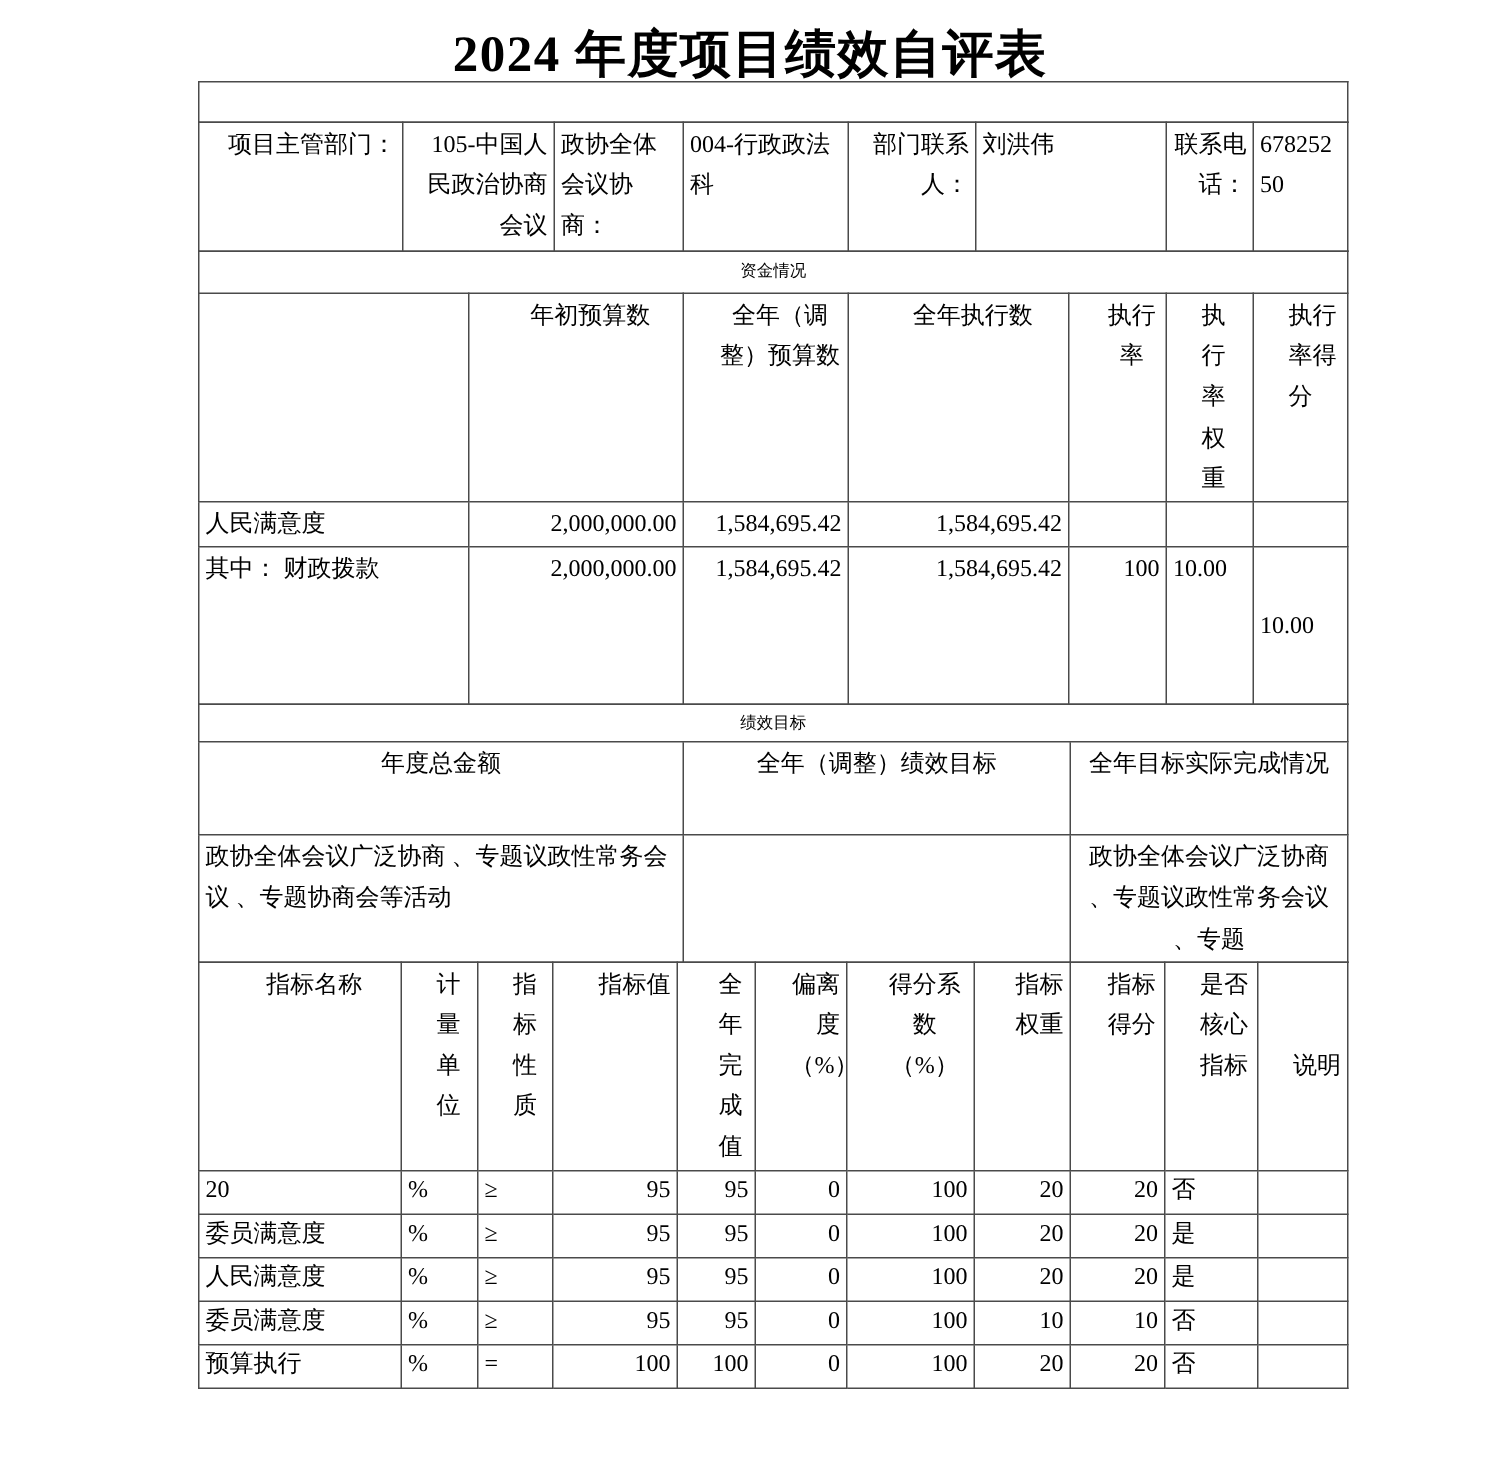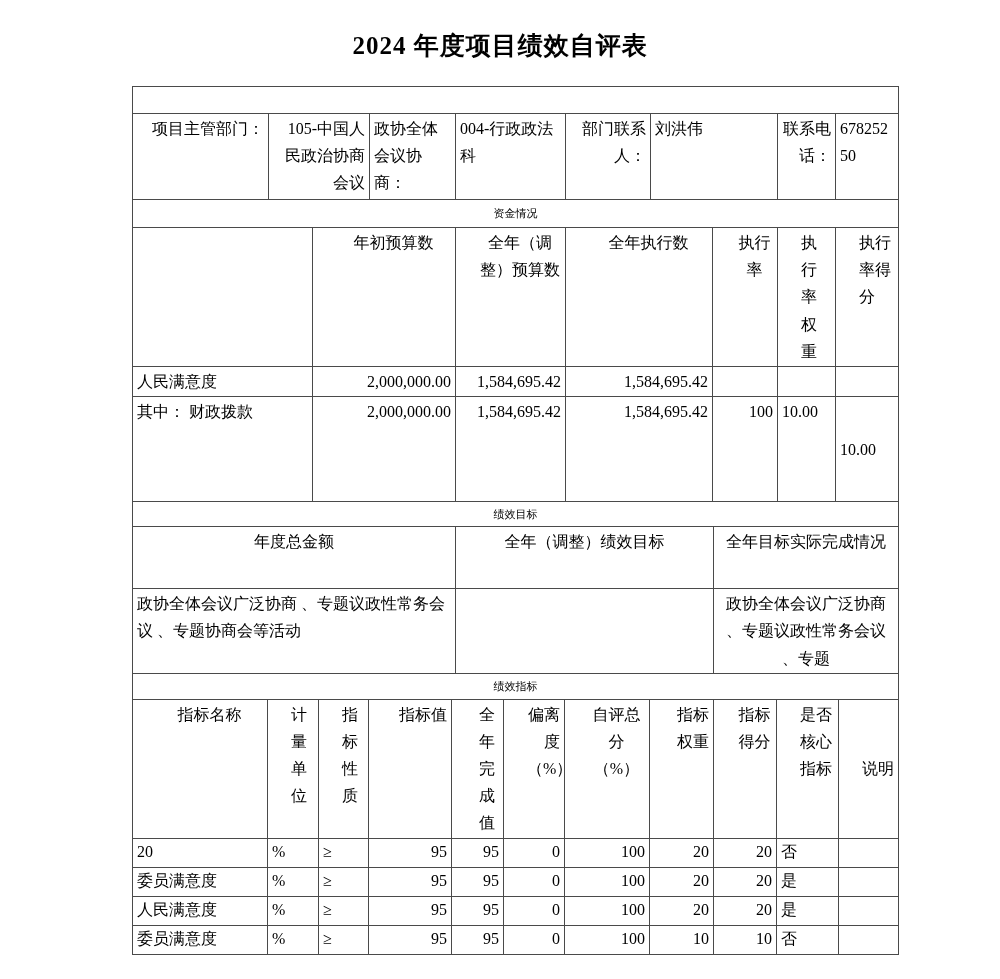--- a/index.html
+++ b/index.html
@@ -1,18 +1,18 @@
 <!DOCTYPE html>
 <html><head>
 <meta charset="utf-8">
 <style>
   html,body { margin:0; padding:0; background:#fff; }
   body { font-family:"Liberation Serif","DejaVu Serif",serif; color:#000; }
   .page { width:1000px; height:979px; background:#fff; overflow:hidden; }
-  .title { text-align:center; font-size:25px; font-weight:bold; margin:16px; padding-top:13px; height:42px; letter-spacing:1px; }
+  .title { text-align:center; font-size:34px; font-weight:bold; margin:0; padding-top:13px; height:42px; letter-spacing:1px; }
   .doc { margin-left:132px; width:766px; }
   table { border-collapse:collapse; table-layout:fixed; width:766px; margin-top:-1px; }
   td { border:1px solid #4a4a4a; padding:1px 4px; font-size:16px; line-height:1.7; vertical-align:top; overflow:hidden; word-break:break-all; background:#fff; }
   .sec td { text-align:center; vertical-align:middle; line-height:1.3; font-size:11px; }
   .ar { text-align:right; }
   .ac { text-align:center; }
   .al { text-align:left; }
   .vm { vertical-align:middle; }
   .r27 td { height:24px; }
   .r84 td { height:81px; }
@@ -145,31 +145,28 @@
           <col style="width:83px">
         <col style="width:52px">
           <col style="width:61px">
           <col style="width:85px">
           <col style="width:64px">
         <col style="width:63px">
           <col style="width:62px">
           <col style="width:60px">
       </colgroup>
       <tbody>
-          <tr class="sec r26">
-        <td colspan="11">绩效指标</td>
-      </tr>
       <tr class="r110">
         <td class="ac">指标名称</td>
         <td class="al">计量单位</td>
         <td class="al">指标性质</td>
         <td class="ar">指标值</td>
         <td class="ac">全年完成值</td>
         <td class="ar">偏离度（%）</td>
-        <td class="ac">自评总分（%）</td>
+        <td class="ac">得分系数（%）</td>
         <td class="ar">指标权重</td>
         <td class="ac">指标得分</td>
         <td class="al">是否核心指标</td>
         <td class="al vm">说明</td>
       </tr>
       <tr class="r30">
         <td class="al">20</td>
         <td class="al">%</td>
         <td class="al">≥</td>
         <td class="ar">95</td>
@@ -213,17 +210,30 @@
         <td class="al">≥</td>
         <td class="ar">95</td>
         <td class="ar">95</td>
         <td class="ar">0</td>
         <td class="ar">100</td>
         <td class="ar">10</td>
         <td class="ar">10</td>
         <td class="al">否</td>
         <td></td>
       </tr>
+      <tr class="r30">
+        <td class="al">预算执行</td>
+        <td class="al">%</td>
+        <td class="al">=</td>
+        <td class="ar">100</td>
+        <td class="ar">100</td>
+        <td class="ar">0</td>
+        <td class="ar">100</td>
+        <td class="ar">20</td>
+        <td class="ar">20</td>
+        <td class="al">否</td>
+        <td></td>
+      </tr>
     </tbody>
       </table>
 
   </div>
 </div>
 
 </body></html>

